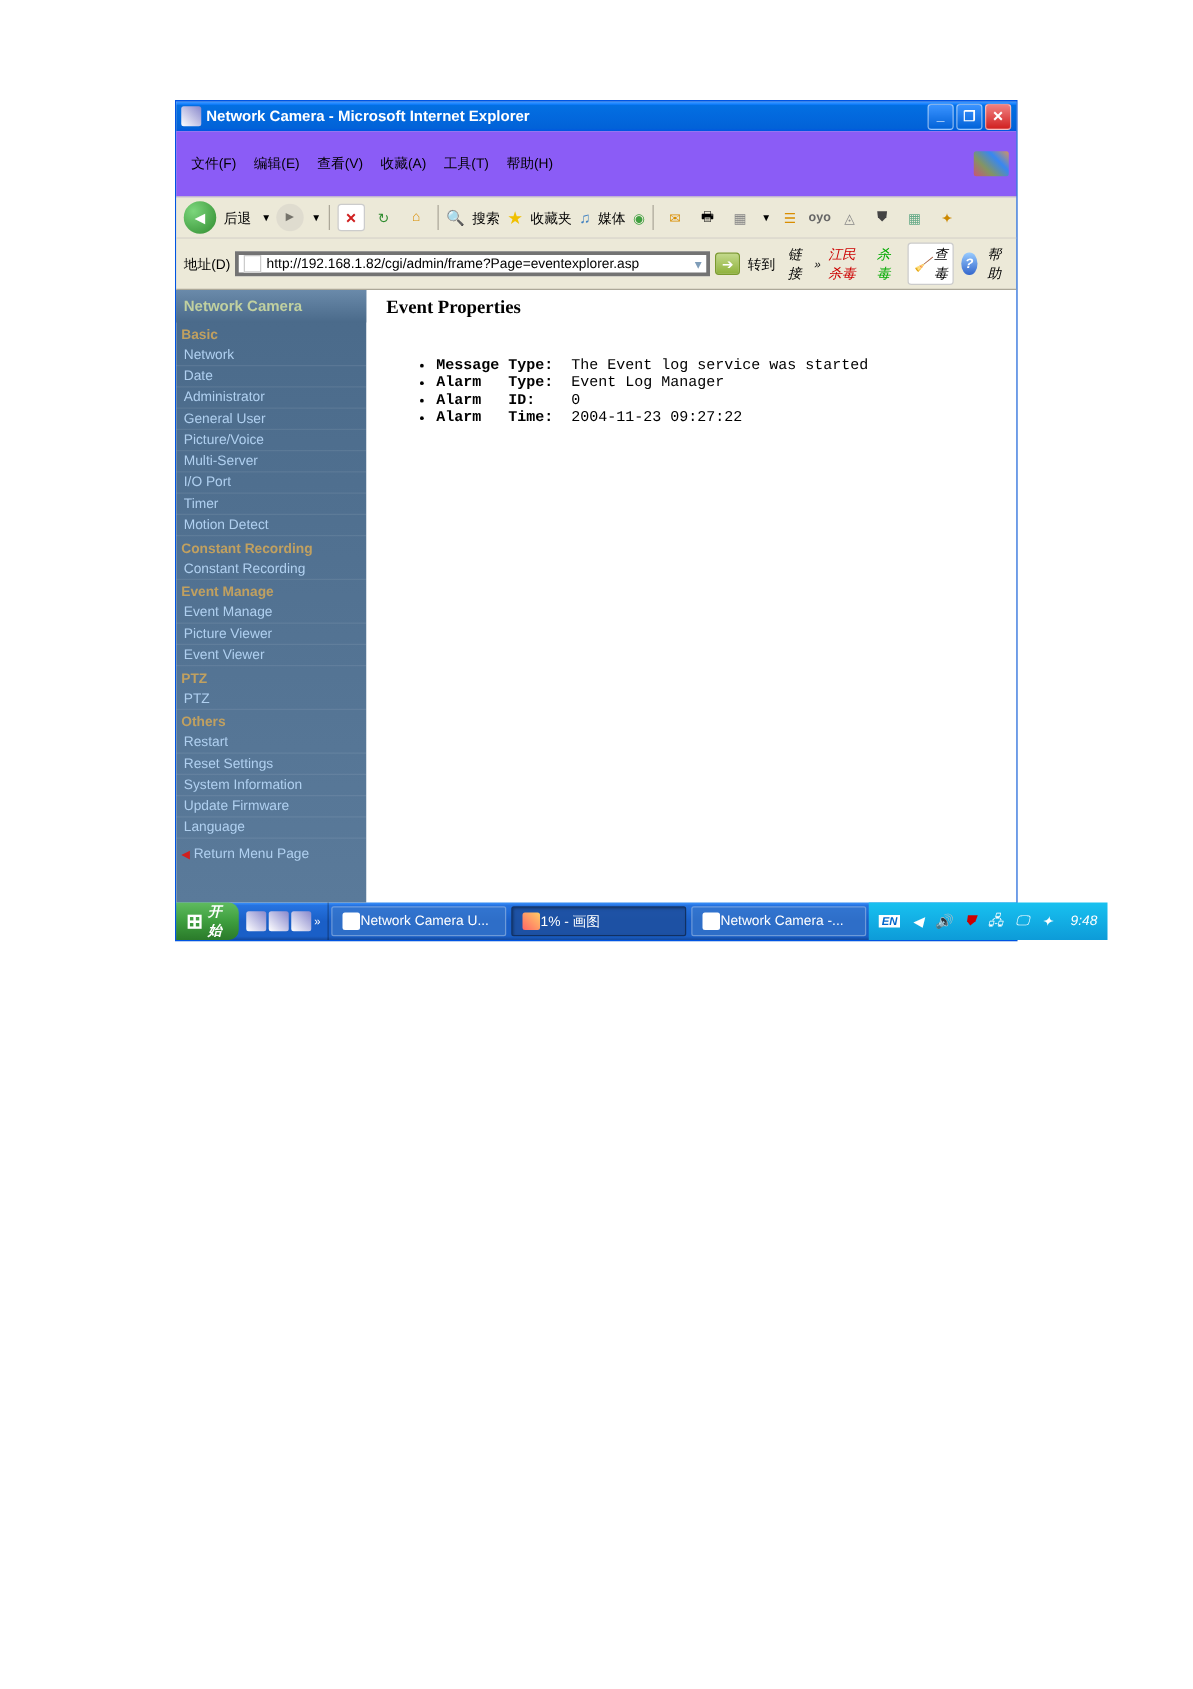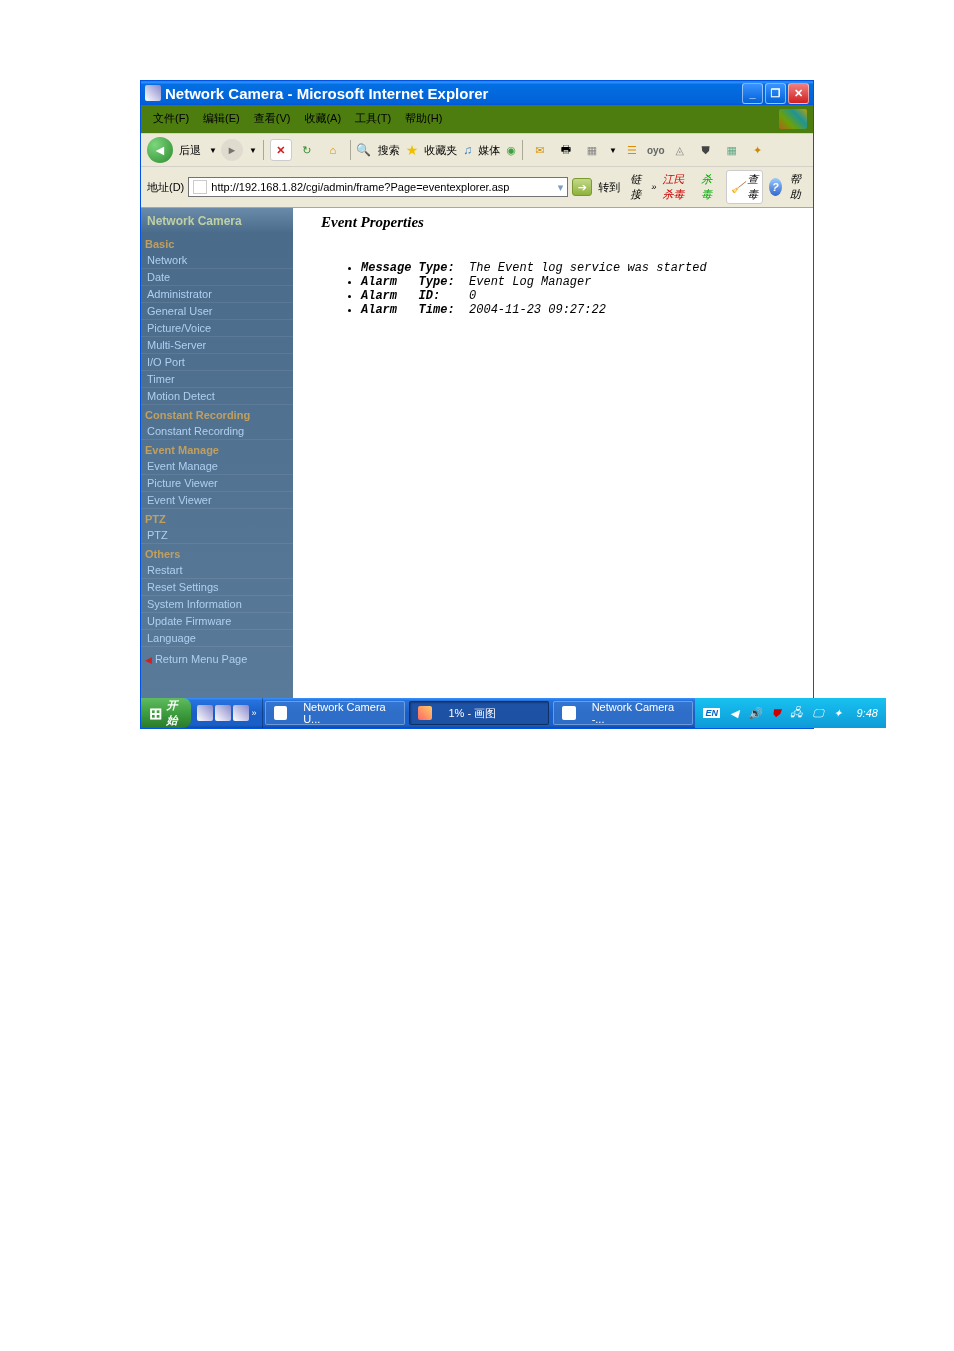--- a/index.html
+++ b/index.html
@@ -1,74 +1,74 @@
 <!DOCTYPE html>
 <html><head>
   <meta charset="utf-8">
   <style>
     * { margin: 0; padding: 0; box-sizing: border-box; }
     body { font-family: "Microsoft YaHei", Tahoma, sans-serif; background: #fff; font-size: 11px; }
     .page-wrapper { padding: 80px 140px; }
     .browser-window { border: 1px solid #0054e3; background: #ece9d8; position: relative; }
     .title-bar { background: linear-gradient(to bottom, #0058e6 0%, #3a93ff 3%, #288eff 6%, #127dff 10%, #036fe2 14%, #0262d8 90%, #0054e3 100%); height: 24px; display: flex; align-items: center; color: #fff; font-weight: bold; padding: 0 4px; }
     .title-bar .icon-app { width: 16px; height: 16px; background: linear-gradient(45deg, #fff, #88c); margin-right: 4px; border-radius: 2px; display:inline-block; }
-    .title-text { flex: 1; font-size: 15px; }
+    .title-text { flex: 1; font-size: 12px; }
     .window-controls { display: flex; gap: 2px; }
     .win-btn { width: 21px; height: 21px; border-radius: 3px; border: 1px solid rgba(255,255,255,0.5); display: flex; align-items: center; justify-content: center; font-weight: bold; color: #fff; font-family: Arial; font-size: 11px; }
     .win-btn.min { background: linear-gradient(to bottom, #3a93ff, #0262d8); }
     .win-btn.max { background: linear-gradient(to bottom, #3a93ff, #0262d8); }
     .win-btn.close { background: linear-gradient(to bottom, #f08080, #d02020); }
-    .menu-bar { background: #4d7c0f; padding: 4px 6px; display: flex; gap: 2px; border-bottom: 1px solid #d4d0c8; }
+    .menu-bar { background: #8b5cf6; padding: 16px 6px; display: flex; gap: 2px; border-bottom: 1px solid #d4d0c8; }
     .menu-item { padding: 2px 6px; font-size: 11px; }
     .win-logo { margin-left: auto; width: 28px; height: 20px; background: linear-gradient(45deg,#f25022,#7fba00,#00a4ef,#ffb900); border-radius: 2px; opacity:0.6; }
     .toolbar { background: #ece9d8; padding: 3px 6px; display: flex; align-items: center; gap: 4px; border-bottom: 1px solid #d4d0c8; flex-wrap: wrap; }
     .tb-btn { width: 22px; height: 22px; display: flex; align-items: center; justify-content: center; border-radius: 3px; }
     .tb-back { width: 26px; height: 26px; border-radius: 50%; background: radial-gradient(circle at 30% 30%, #7cd67c, #2e8b2e); display:flex; align-items:center; justify-content:center; color:#fff; font-size:14px; }
     .tb-fwd { width: 22px; height: 22px; border-radius: 50%; background: #d4d0c8; opacity:0.5; display:flex; align-items:center; justify-content:center; }
     .tb-stop { background: #fff; border: 1px solid #ccc; color:#d02020; font-weight:bold; }
     .tb-refresh { color:#2e8b2e; }
     .tb-home { color:#d98d00; }
     .tb-sep { width: 1px; height: 20px; background: #aca899; margin: 0 2px; }
     .tb-text { font-size: 11px; padding: 0 2px; }
     .tb-search::before { content: "🔍"; font-size: 12px; }
     .tb-fav::before { content: "★"; color: #f0c000; font-size: 14px; }
     .tb-media::before { content: "♫"; color: #4080c0; font-size:12px; }
     .tb-clock::before { content:"◉"; color:#40a040; }
     .addr-bar { background: #ece9d8; padding: 3px 6px; display: flex; align-items: center; gap: 4px; border-bottom: 1px solid #aca899; }
     .addr-label { font-size: 11px; }
-    .addr-input { flex: 0 0 380px; height: 20px; background: #fff; border: 1px solid #737373; padding: 0 4px; font-size: 11px; display: flex; align-items: center; color: #000; }
+    .addr-input { flex: 0 0 380px; height: 20px; background: #fff; border: 3px solid #737373; padding: 0 4px; font-size: 11px; display: flex; align-items: center; color: #000; }
     .addr-go { background: linear-gradient(to bottom, #c3d98b, #8fb23c); border: 1px solid #7a9a2e; border-radius: 3px; width: 20px; height: 18px; display: flex; align-items: center; justify-content: center; color: #fff; font-size: 11px; }
     .addr-extras { display: flex; gap: 6px; align-items: center; margin-left: 4px; font-size: 11px; flex:1;font-style:italic; }
     .link-red { color: #c00; }
     .link-green { color: #0a0; }
     .sweep-btn { display:flex; align-items:center; gap:2px; border:1px solid #ccc; padding:1px 4px; border-radius:3px; background:#fff; }
     .help-btn { width:18px; height:18px; border-radius:50%; background:linear-gradient(to bottom,#9cf,#36c); color:#fff; display:flex; align-items:center; justify-content:center; font-weight:bold; }
     .content-area { display: flex; background: #fff; min-height: 490px; }
     .sidebar { width: 152px; background: linear-gradient(to bottom, #4a6a8a 0%, #5a7a9a 100%); color: #fff; font-size: 11px; }
     .sb-title { background: linear-gradient(to bottom, #6a8aaa, #4a6a8a); font-weight: bold; padding: 6px 6px; font-size: 12px; color: #c0d0a0; }
     .sb-section { padding: 4px 4px 2px 4px; font-weight: bold; color: #c0a060; }
     .sb-item { padding: 2px 4px 2px 6px; color: #b0d0f0; cursor: pointer; border-bottom: 1px solid rgba(255,255,255,0.08); }
     .sb-return { padding: 6px 4px; color: #b0d0f0; font-size: 11px; }
     .sb-return::before { content: "◀"; font-size: 9px; margin-right: 3px; color:#d02020; }
-    .main-pane { flex: 1; padding: 6px 28px; color: #000; font-style: italic; }
+    .main-pane { flex: 1; padding: 6px 16px; color: #000; }
     .main-title { font-family: Georgia, serif; font-size: 15px; font-weight: bold; margin-bottom: 30px; }
     .event-sub { font-family: Georgia, serif; font-size: 13px; font-weight: bold; margin-bottom: 20px; }
     .event-list { font-family: "Courier New", monospace; font-size: 12px; margin-left: 40px; }
     .event-list li { margin-bottom: 0px; list-style: disc; white-space: pre; }
     .pager { display: flex; justify-content: center; gap: 18px; align-items: center; margin-top: 24px; font-size: 11px; }
     .pg-btn { background: #d4e4d4; border: 1px solid #a0c0a0; padding: 1px 8px; font-family: "Courier New", monospace; font-size: 11px; display:flex; align-items:center; gap:4px; }
     .pg-btn .arrow-l { width:10px; height:10px; background:#4a8a4a; clip-path: polygon(100% 0, 0 50%, 100% 100%); display:inline-block; }
     .pg-btn .arrow-r { width:10px; height:10px; background:#4a8a4a; clip-path: polygon(0 0, 100% 50%, 0 100%); display:inline-block; }
     .pg-count { font-family: "Courier New", monospace; }
     .taskbar { height: 30px; background: linear-gradient(to bottom, #3a93ff 0%, #2673e0 8%, #1a5fc7 50%, #1a5fc7 90%, #13499f 100%); display: flex; align-items: center; color: #fff; font-size: 11px; }
     .start-btn { background: linear-gradient(to bottom, #5fbb5f 0%, #3e9e3e 50%, #2a7a2a 100%); height: 30px; padding: 0 14px 0 8px; display: flex; align-items: center; gap: 4px; font-style: italic; font-weight: bold; border-radius: 0 8px 8px 0; }
     .start-btn::before { content: "⊞"; font-style: normal; font-size: 16px; }
     .ql { display: flex; gap: 2px; padding: 0 6px; border-right: 1px solid rgba(0,0,0,0.3); height: 100%; align-items: center; }
     .ql-icon { width: 16px; height: 16px; background: linear-gradient(45deg,#fff,#88c); border-radius: 2px; }
-    .task-item { height: 24px; border: 1px solid rgba(255,255,255,0.3); background: rgba(60,120,200,0.6); margin: 0 2px; padding: 0 8px; display: flex; align-items: center; gap: 16px; border-radius: 2px; min-width: 140px; }
+    .task-item { height: 24px; border: 1px solid rgba(255,255,255,0.3); background: rgba(60,120,200,0.6); margin: 0 2px; padding: 0 8px; display: flex; align-items: center; gap: 0; border-radius: 2px; min-width: 140px; }
     .task-item.active { background: rgba(30,80,160,0.9); border: 1px solid rgba(0,0,0,0.4); box-shadow: inset 1px 1px 2px rgba(0,0,0,0.3); }
     .task-item .ti-icon { width:14px; height:14px; background: #fff; border-radius:2px; }
     .tray { margin-left: auto; background: linear-gradient(to bottom, #18c1f0 0%, #0d9bd8 100%); height: 30px; padding: 0 8px; display: flex; align-items: center; gap: 10px; font-style: italic; }
     .tray .clock { margin-left: 4px; font-size: 11px; }
     .dropdown-arrow { font-size:8px; color:#000; margin-left:2px; }
   </style>
 </head>
 <body>
 
 <div class="page-wrapper">

